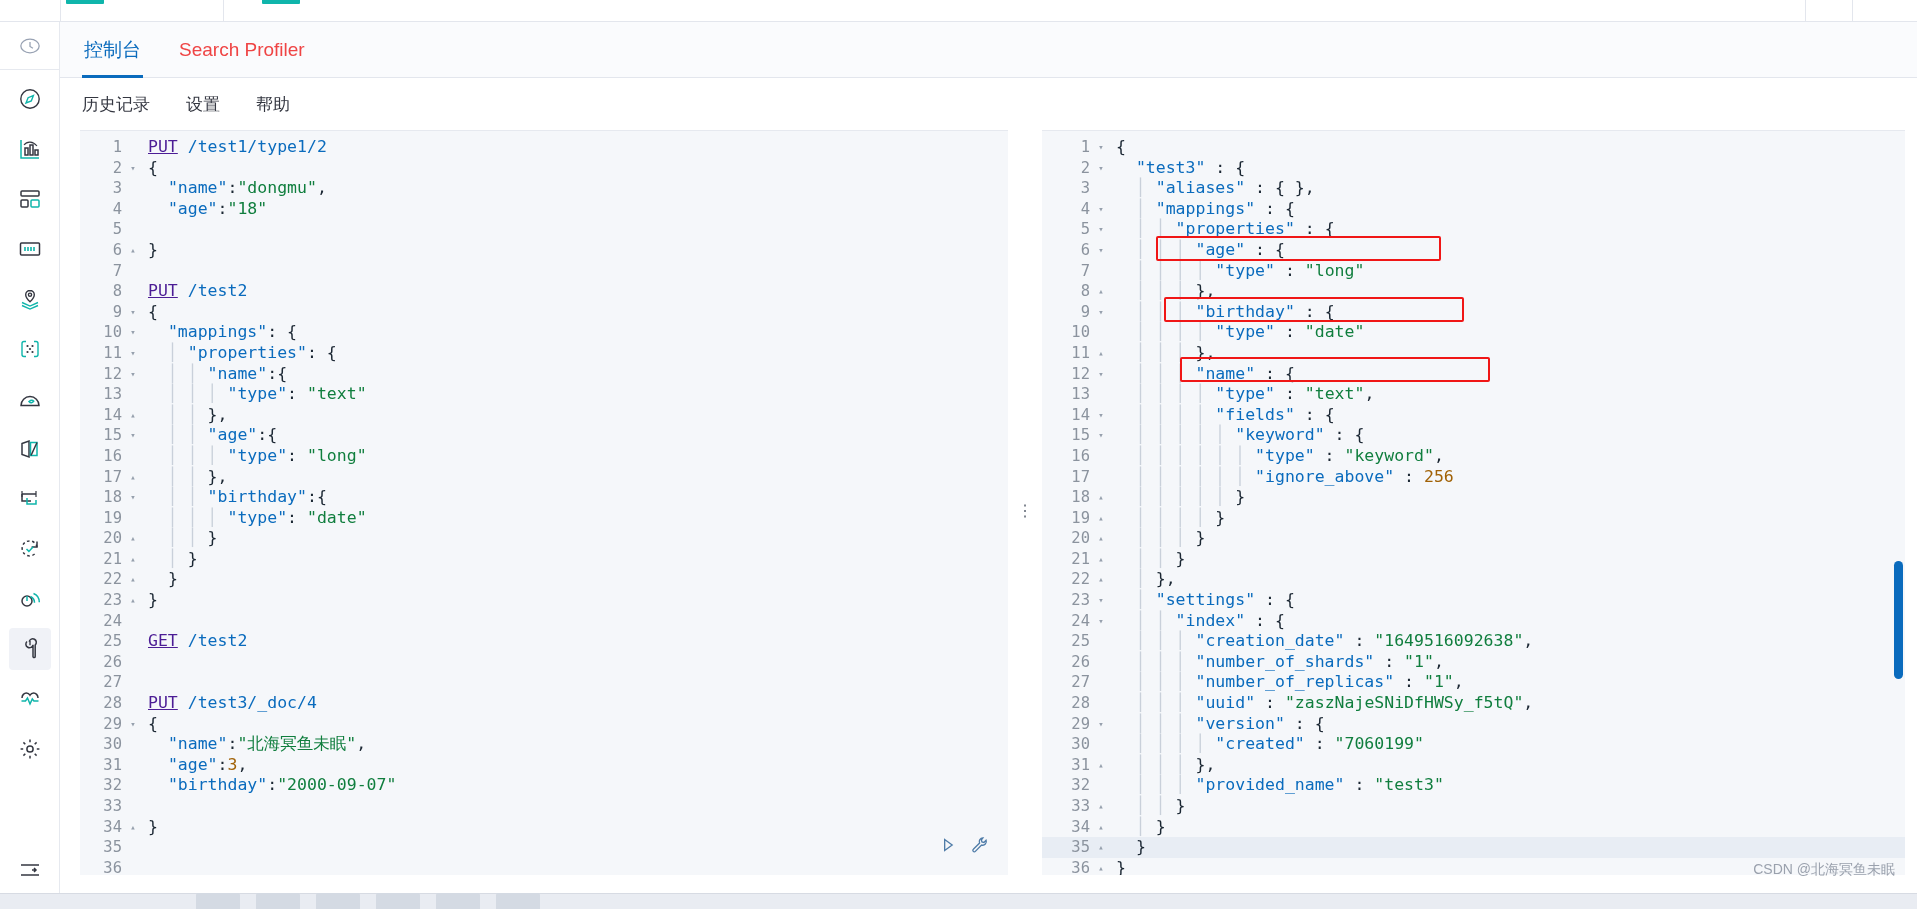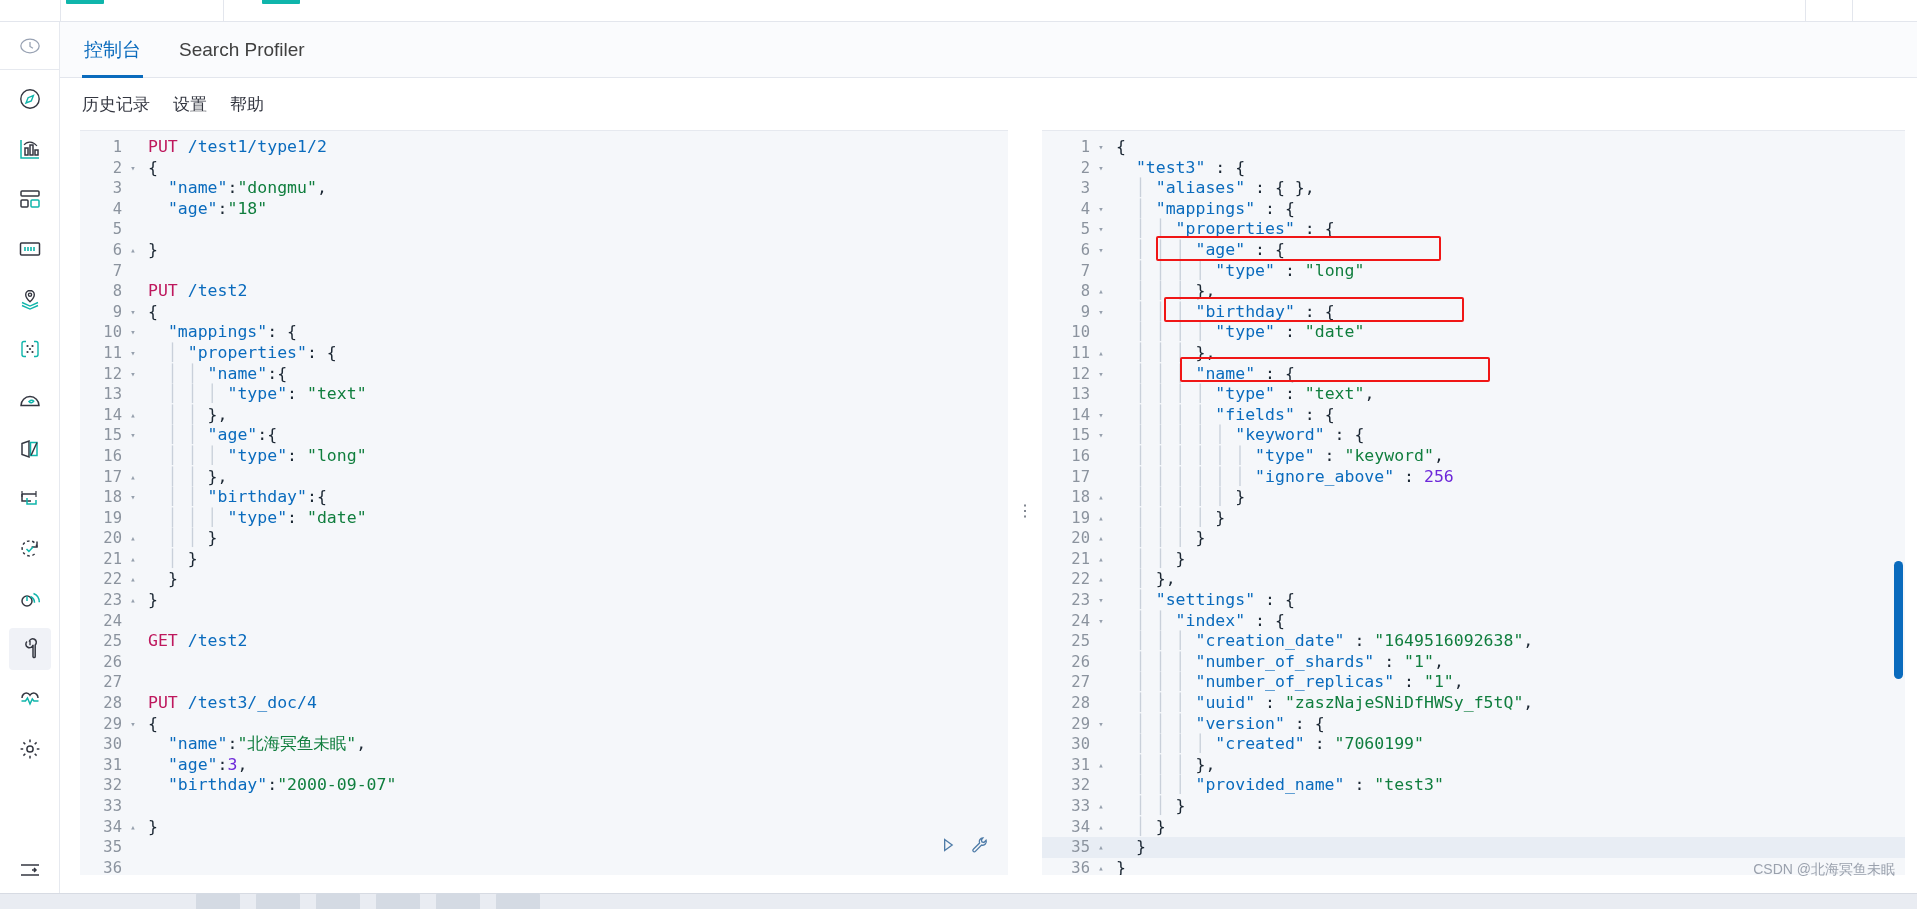--- a/index.html
+++ b/index.html
@@ -32,26 +32,26 @@
   .rail .railbottom { margin-top:auto; margin-bottom:18px; }
   .rail svg { display:block; }
 
   
   .main { position:absolute; top:22px; left:60px; width:1857px; height:887px; background:#fff; }
 
   
   .tabbar { position:relative; height:56px; background:#fafbfd; border-bottom:1px solid #e3e6ed; }
   .tabs { display:flex; align-items:flex-start; height:56px; padding-left:22px; gap:34px; }
   .tab { position:relative; height:56px; display:flex; align-items:center; font-size:19px;
-         color:#404040; cursor:pointer; padding:0 2px; }
+         color:#ef4444; cursor:pointer; padding:0 2px; }
   .tab.active { color:#0a6bbd; }
   .tab.active::after { content:""; position:absolute; left:0; right:0; bottom:0; height:3px; background:#0a6bbd; }
 
   
-  .subnav { height:52px; display:flex; align-items:center; padding-left:22px; gap:23px; background:#fff; }
+  .subnav { height:52px; display:flex; align-items:center; padding-left:22px; gap:36px; background:#fff; }
   .subnav .snitem { font-size:17px; color:#343741; cursor:pointer; }
 
   
   .console { position:relative; height:760px; padding:0 12px 0 20px; background:#fff; }
   .split { position:relative; display:flex; height:745px; }
 
   .pane { position:relative; background:#f5f7fa; overflow:hidden; }
   .pane.left  { width:928px; border-top:1px solid #e6e9ef; }
   .pane.right { flex:1; border-top:1px solid #e6e9ef; background:#f5f7fa; }
 
@@ -63,26 +63,26 @@
   .code { font-family:"DejaVu Sans Mono","Liberation Mono",monospace; font-size:16.5px; line-height:20.6px; }
   .codelines { padding-top:6px; }
   .row { display:flex; height:20.6px; align-items:center; white-space:pre; }
   .row.sel { background:#e8edf4; }
   .gutter { width:46px; min-width:46px; text-align:right; color:#8b939e; padding-right:4px;
             font-family:"DejaVu Sans Mono","Liberation Mono",monospace; font-size:15.5px; }
   .rightpane .gutter { width:52px; min-width:52px; }
   .fold { width:14px; min-width:14px; text-align:center; color:#96a0ad; font-size:9px; }
   .txt { padding-left:8px; position:relative; }
 
-  .k-method { color:#be185d; }
+  .k-method { color:#4c1d95;text-decoration:underline; }
   .k-url    { color:#0a6bbd; }
   .k-key    { color:#0a6bbd; }
   .k-str    { color:#107e3e; }
   .k-punct  { color:#1b2733; }
-  .k-num    { color:#6d28d9; }
+  .k-num    { color:#a16207; }
 
   .ind { color:#c9d0da; }
 
   
   .redbox { position:absolute; border:2.5px solid #f01616; border-radius:2px; pointer-events:none; }
 
   
   .actions { position:absolute; right:18px; bottom:14px; display:flex; gap:12px; align-items:center; }
   .actions .ic { cursor:pointer; }
 

